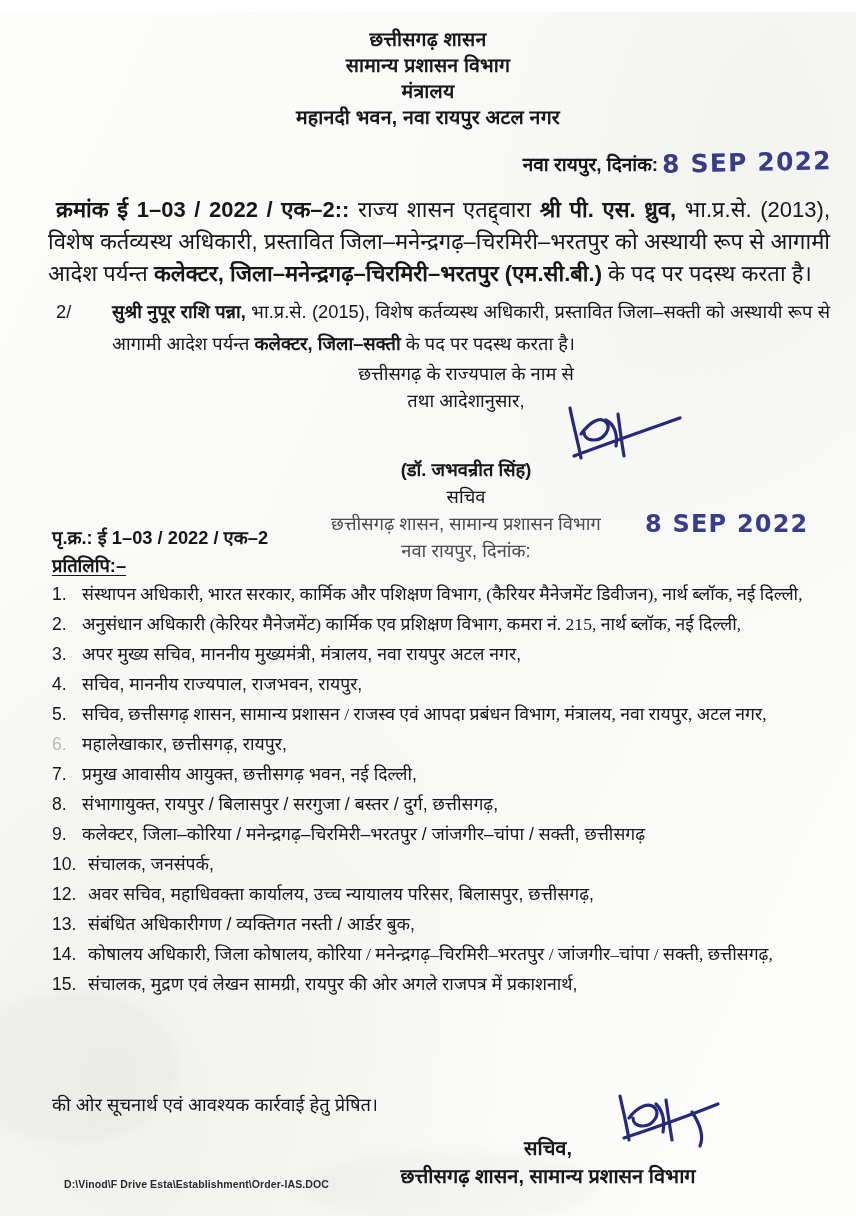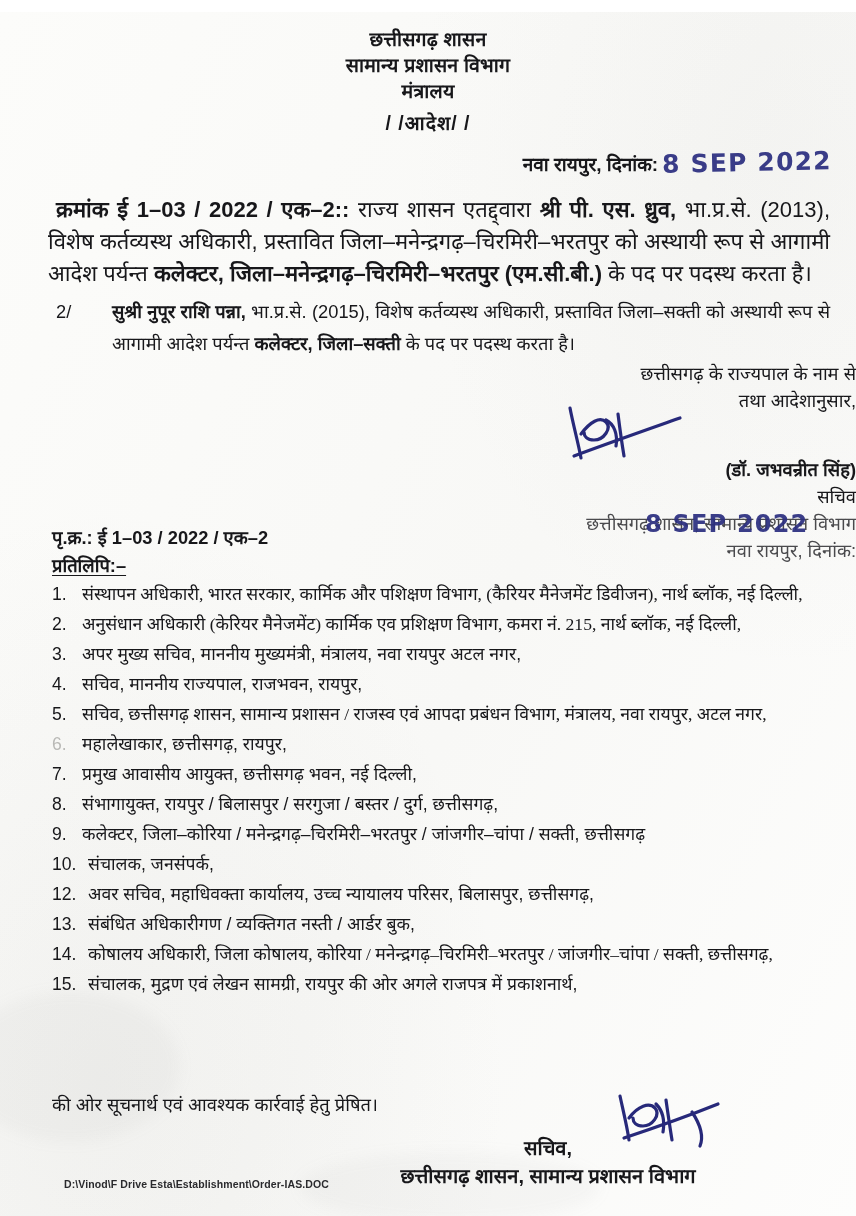--- a/index.html
+++ b/index.html
@@ -120,21 +120,21 @@
     text-align: justify;
     font-weight: 500;
   }
 
   
   .sigblock {
     position: absolute;
     top: 348px;
     left: 0;
     right: 0;
-    text-align: right;
+    text-align: center;
     padding-left: 76px;
   }
   .sigblock .l {
     font-size: 18.3px;
     line-height: 27px;
     font-weight: 500;
   }
   .sigblock .name { font-weight: 700; margin-top: 42px; }
   .sigblock .faded { color: #4a4a4d; }
 
@@ -239,21 +239,21 @@
 
   <div class="smudge" style="left:-40px; top:980px; width:220px; height:150px;"></div>
   <div class="smudge" style="left:300px; top:1140px; width:300px; height:70px;"></div>
 
   <div class="layer">
 
     <div class="masthead">
       <div class="ln">छत्तीसगढ़ शासन</div>
       <div class="ln">सामान्य प्रशासन विभाग</div>
       <div class="ln">मंत्रालय</div>
-      <div class="ln order">/ /आदेश/ /</div>
+      <div class="ln">महानदी भवन, नवा रायपुर अटल नगर</div>
     </div>
 
     <div class="dateline">
       <span class="lbl">नवा रायपुर, दिनांक:</span>
       <span class="stamp">8 SEP 2022</span>
     </div>
 
     <div class="body-wrap">
       <p class="para p1"><span class="b">क्रमांक ई 1–03 / 2022 / एक–2::</span><span> राज्य शासन एतद्द्वारा </span><span class="b">श्री पी. एस. ध्रुव,</span><span> भा.प्र.से. (2013), विशेष कर्तव्यस्थ अधिकारी, प्रस्तावित जिला–मनेन्द्रगढ़–चिरमिरी–भरतपुर को अस्थायी रूप से आगामी आदेश पर्यन्त </span><span class="b">कलेक्टर, जिला–मनेन्द्रगढ़–चिरमिरी–भरतपुर (एम.सी.बी.)</span><span> के पद पर पदस्थ करता है।</span></p>
 

